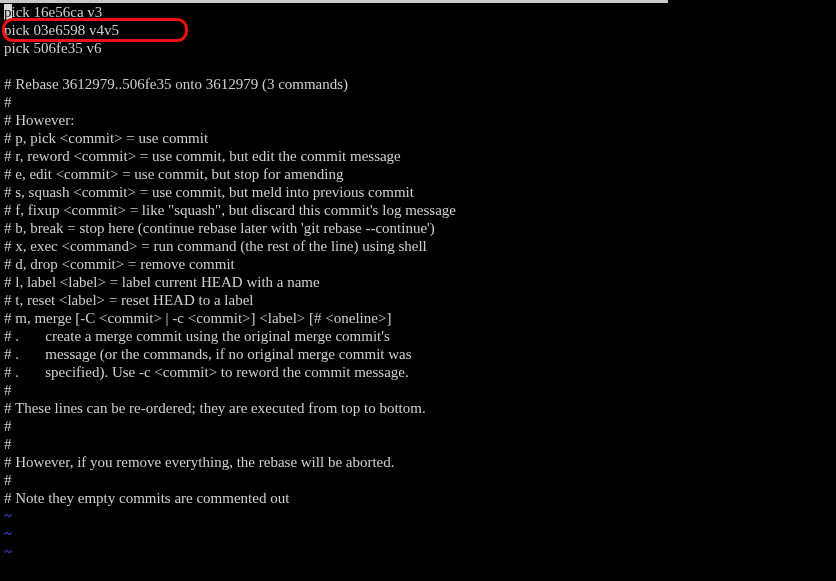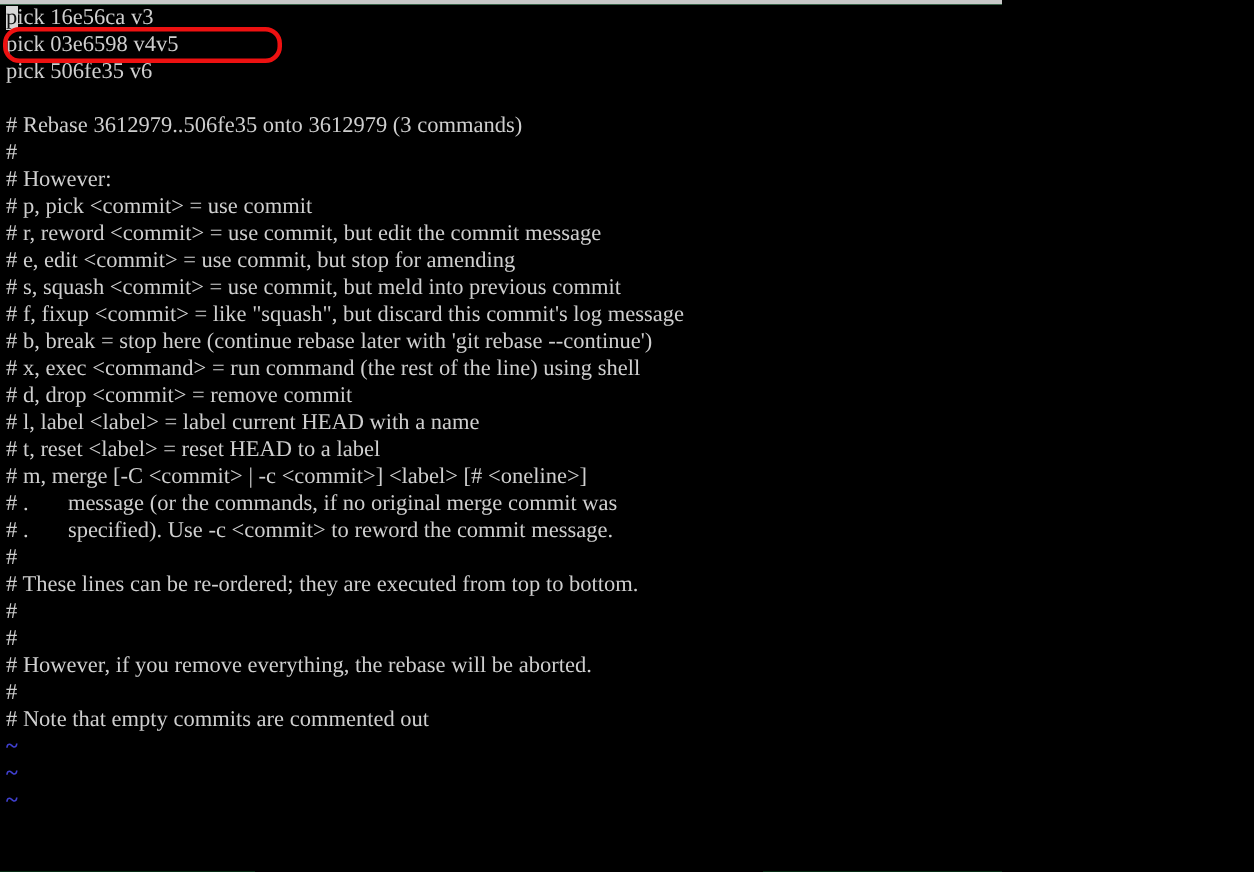--- a/index.html
+++ b/index.html
@@ -96,29 +96,30 @@
     <div class="line"># r, reword &lt;commit&gt; = use commit, but edit the commit message</div>
     <div class="line"># e, edit &lt;commit&gt; = use commit, but stop for amending</div>
     <div class="line"># s, squash &lt;commit&gt; = use commit, but meld into previous commit</div>
     <div class="line"># f, fixup &lt;commit&gt; = like "squash", but discard this commit's log message</div>
     <div class="line"># b, break = stop here (continue rebase later with 'git rebase --continue')</div>
     <div class="line"># x, exec &lt;command&gt; = run command (the rest of the line) using shell</div>
     <div class="line"># d, drop &lt;commit&gt; = remove commit</div>
     <div class="line"># l, label &lt;label&gt; = label current HEAD with a name</div>
     <div class="line"># t, reset &lt;label&gt; = reset HEAD to a label</div>
     <div class="line"># m, merge [-C &lt;commit&gt; | -c &lt;commit&gt;] &lt;label&gt; [# &lt;oneline&gt;]</div>
+    <div class="line"># .       create a merge commit using the original merge commit's</div>
     <div class="line"># .       message (or the commands, if no original merge commit was</div>
     <div class="line"># .       specified). Use -c &lt;commit&gt; to reword the commit message.</div>
     <div class="line">#</div>
     <div class="line"># These lines can be re-ordered; they are executed from top to bottom.</div>
     <div class="line">#</div>
     <div class="line">#</div>
     <div class="line"># However, if you remove everything, the rebase will be aborted.</div>
     <div class="line">#</div>
-    <div class="line"># Note that empty commits are commented out</div>
+    <div class="line"># Note they empty commits are commented out</div>
 
     <div class="line tilde">~</div>
     <div class="line tilde">~</div>
     <div class="line tilde">~</div>
   </div>
 
   <div id="annotation-box"></div>
 
 </div>
 

